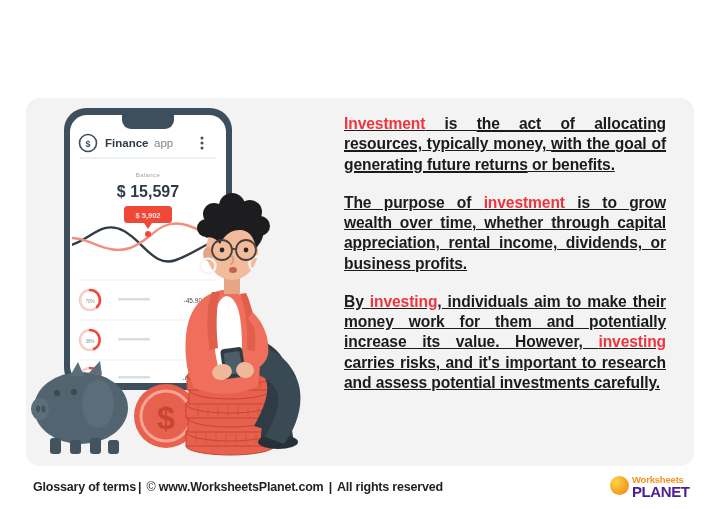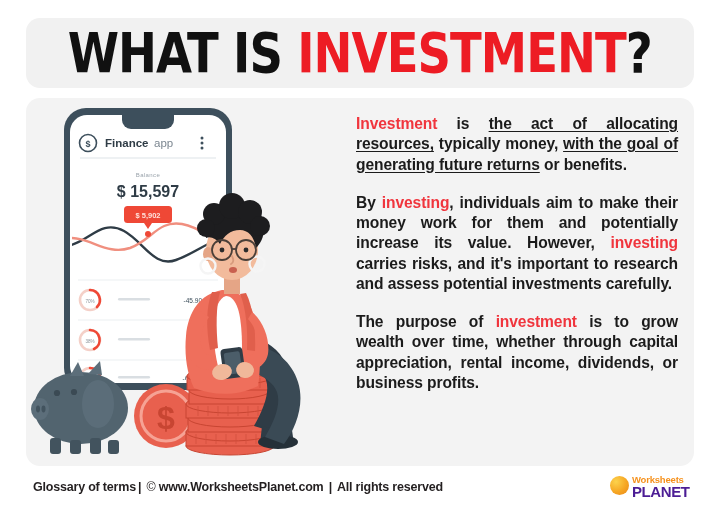--- a/index.html
+++ b/index.html
@@ -63,25 +63,26 @@
     top: 0px;
     width: 330px;
     height: 368px;
     overflow: hidden;
   }
   .illus svg { display: block; }
 
   
   .text-col {
     position: absolute;
-    left: 330px;
+    left: 318px;
     top: 16px;
     width: 322px;
     height: 340px;
     color: #1b1b1b;
+    text-decoration: underline;
   }
   .para {
     font-size: 15.6px;
     line-height: 1.30;
     text-align: justify;
     margin: 0 0 18px 0;
     font-weight: 600;
     letter-spacing: -0.1px;
   }
   .para:last-child { margin-bottom: 0; }
@@ -145,23 +146,20 @@
     letter-spacing: -0.4px;
     display: block;
     margin-top: -1px;
   }
 </style>
 </head>
 <body>
 
 <div class="page">
 
-  <div class="title-banner">
-    <div class="title-text"><span>WHAT IS </span><span class="red">INVESTMENT</span><span>?</span></div>
-  </div>
 
   <div class="body-card">
 
     <div class="illus">
       <svg width="330" height="368" viewBox="0 0 330 368" xmlns="http://www.w3.org/2000/svg">
         <defs>
           <clipPath id="screenClip">
             <rect x="46" y="20" width="152" height="262" rx="13"></rect>
           </clipPath>
         </defs>
@@ -354,23 +352,23 @@
           <path d="M206 158 q3 6 -1 8" fill="none" stroke="#d79a7c" stroke-width="1.8" stroke-linecap="round"></path>
           <ellipse cx="207" cy="172" rx="4" ry="3" fill="#c9604f"></ellipse>
         </g>
       </svg>
     </div>
 
     <div class="text-col">
 
       <p class="para"><span class="red">Investment</span><span> is </span><span class="u">the act of allocating resources,</span><span> typically money, </span><span class="u">with the goal of generating future returns</span><span> or benefits.</span></p>
 
+      <p class="para"><span>The purpose of </span><span class="red">investment</span><span> is to grow wealth over time, whether through capital appreciation, rental income, dividends, or business profits.</span></p>
+
       <p class="para"><span>By </span><span class="red">investing</span><span>, individuals aim to make their money work for them and potentially increase its value. However, </span><span class="red">investing</span><span> carries risks, and it's important to research and assess potential investments carefully.</span></p>
-
-      <p class="para"><span>The purpose of </span><span class="red">investment</span><span> is to grow wealth over time, whether through capital appreciation, rental income, dividends, or business profits.</span></p>
 
     </div>
   </div>
 
   <div class="footer">
     <div class="footer-text"><span>Glossary of terms</span><span class="sep">|</span> <span class="copy">©</span> <span>www.WorksheetsPlanet.com</span> <span class="sep">|</span> <span>All rights reserved</span></div>
 
     <div class="logo">
       <div class="logo-ball"></div>
       <div class="logo-words">

